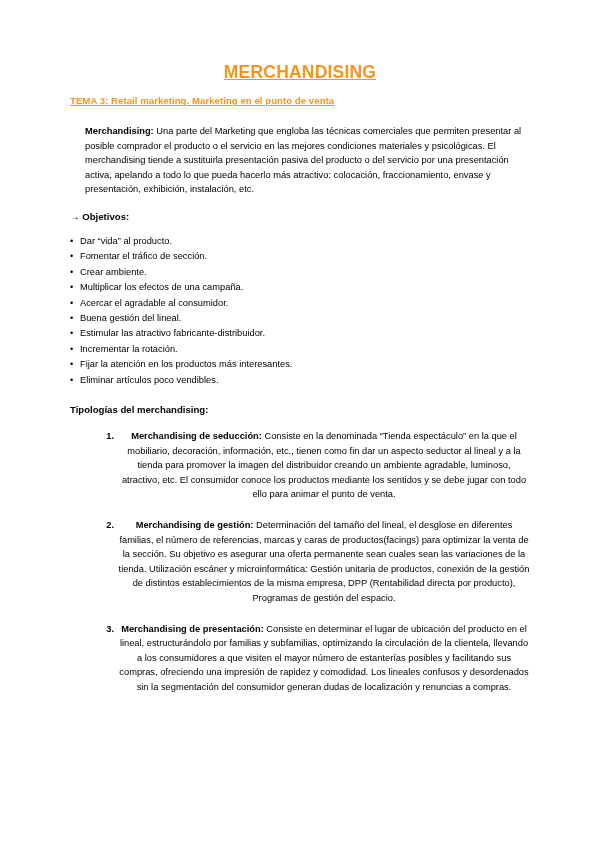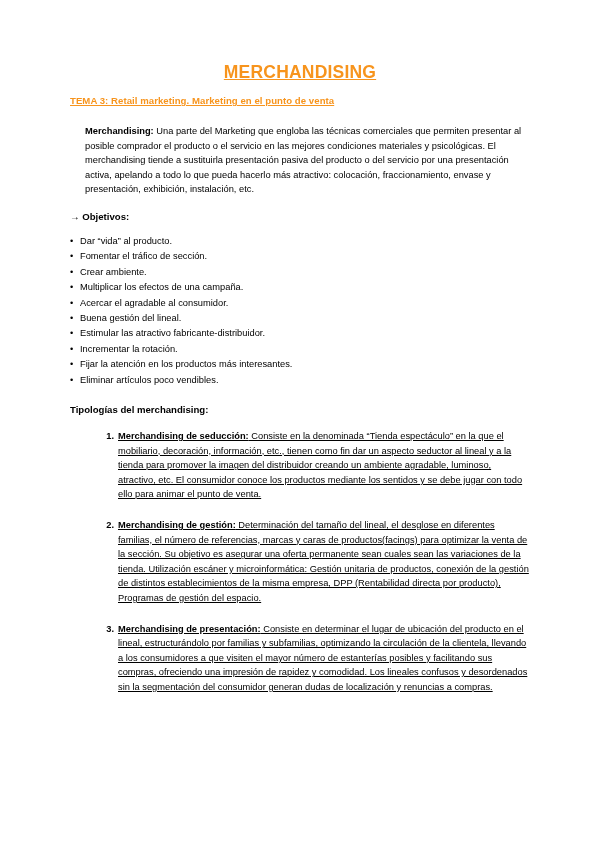--- a/index.html
+++ b/index.html
@@ -80,22 +80,21 @@
     padding: 0 0 0 48px;
     list-style: none;
     counter-reset: typ;
   }
   ol.typologies li {
     counter-increment: typ;
     position: relative;
     font-size: 9.3px;
     line-height: 14.6px;
     margin: 0 0 16px 0;
-    text-align: left;
-    text-decoration: underline;
+    text-align: center;
   }
   ol.typologies li:before {
     content: counter(typ) ".";
     position: absolute;
     left: -22px;
     top: 0;
     font-weight: bold;
     width: 18px;
     text-align: right;
   }

